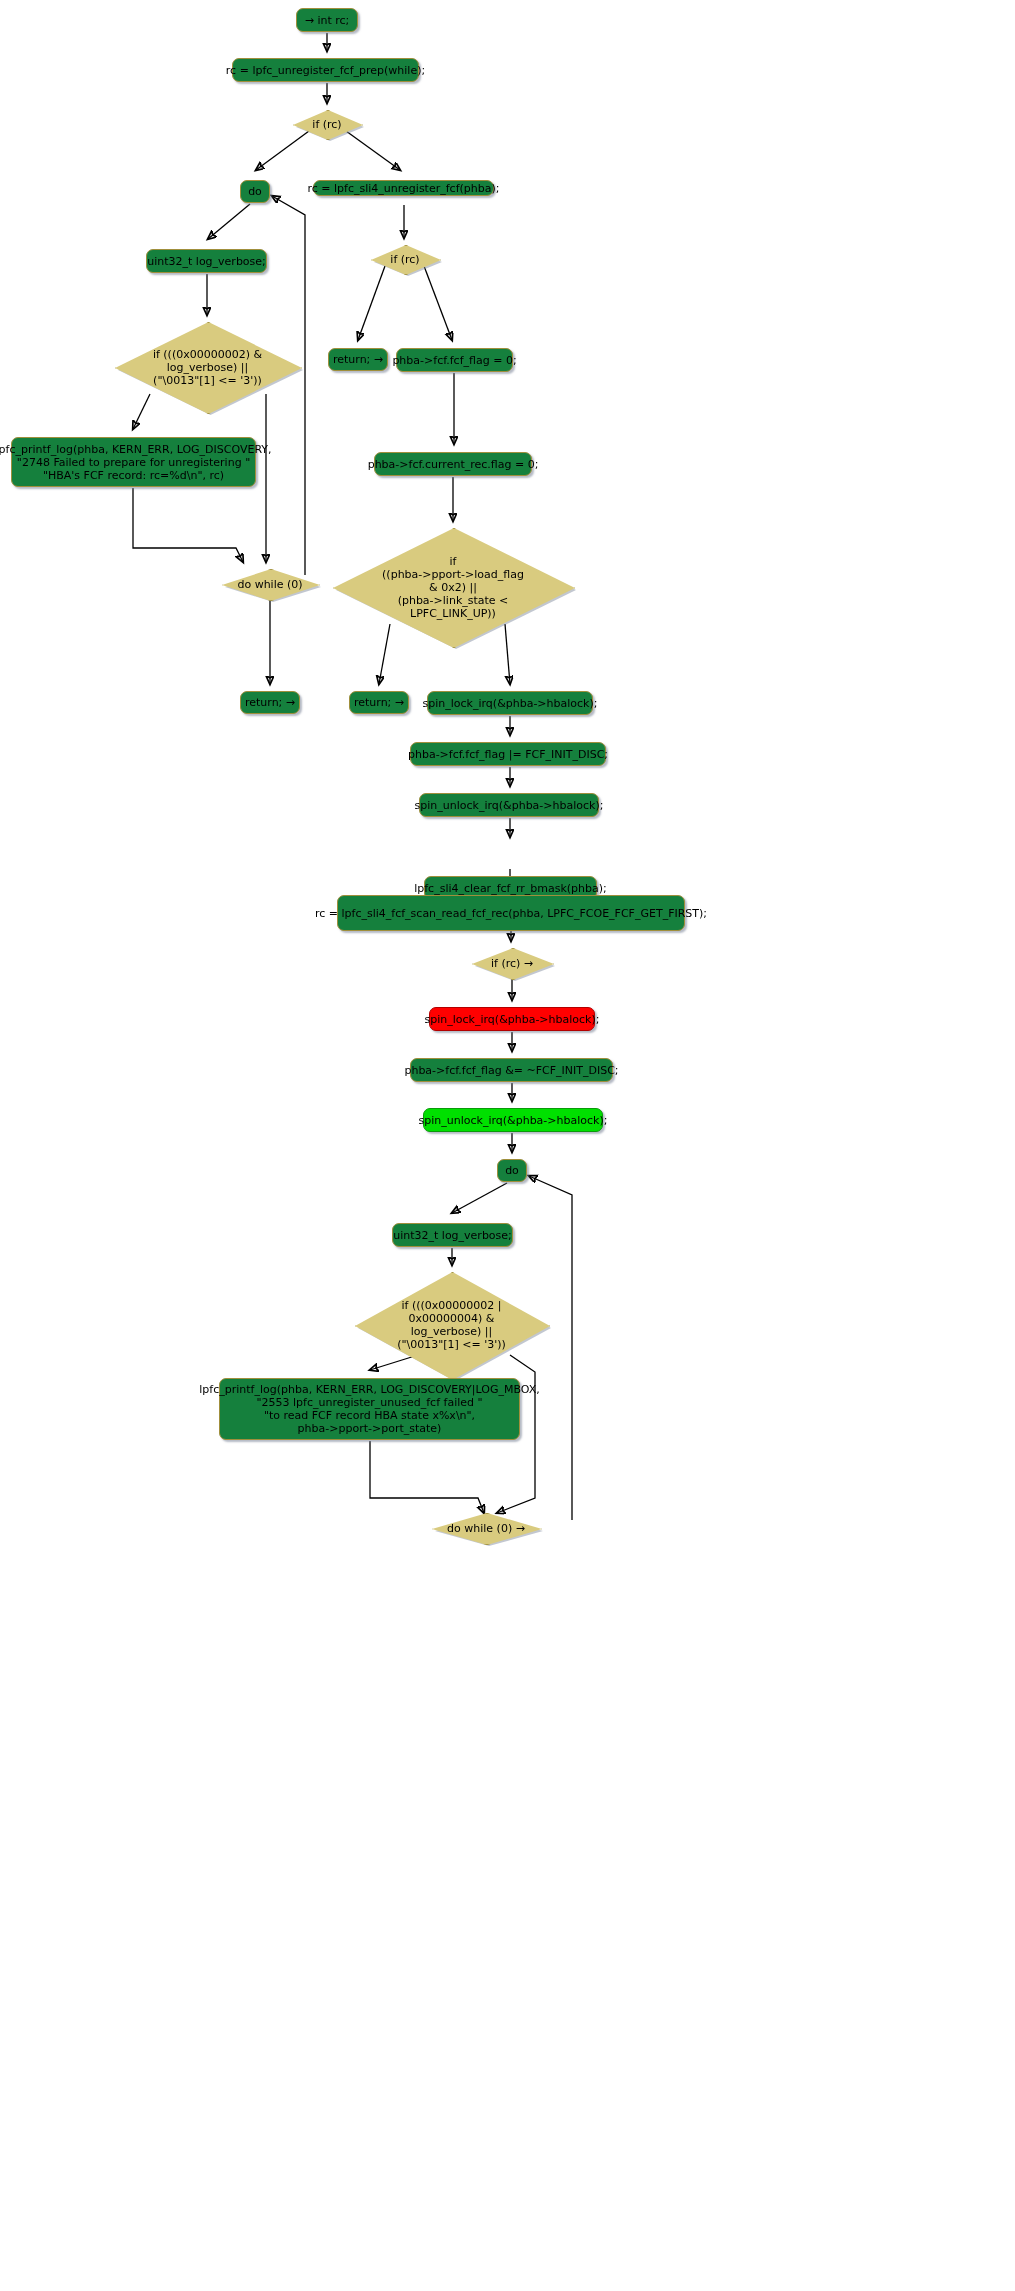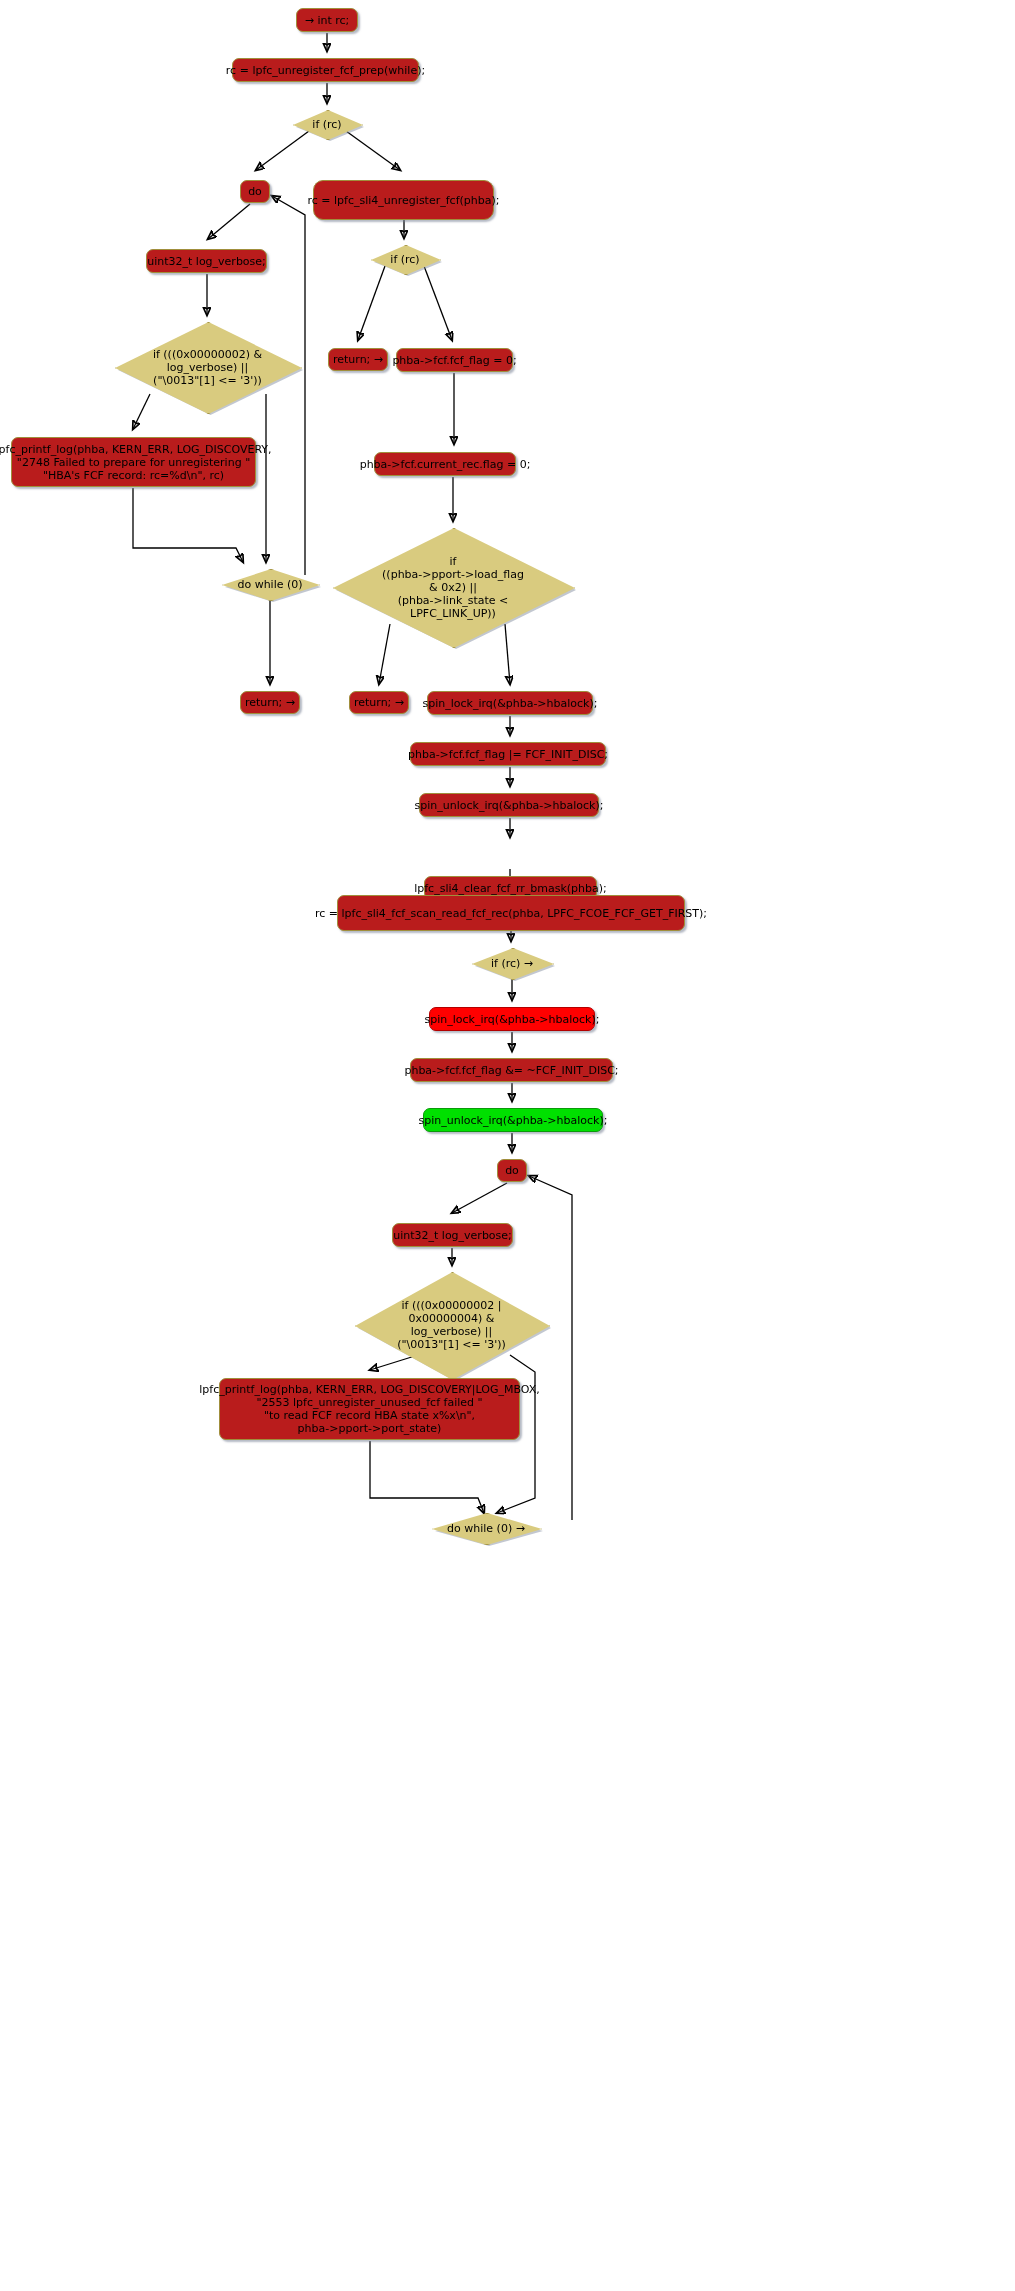--- a/index.html
+++ b/index.html
@@ -22,21 +22,21 @@
     align-items:center;
     justify-content:center;
     text-align:center;
     color:#000000;
     font-size:11px;
     line-height:13px;
     white-space:pre;
     letter-spacing:0px;
   }
   .stmt{
-    background:#b91c1c;
+    background:#15803d;
     border:1px solid #a08f3c;
     border-radius:7px;
     box-shadow:2px 2px 2px rgba(120,130,150,.55);
     padding:3px 7px;
   }
   .stmt.red{
     background:#ff0000;
     border:1px solid #b30000;
   }
   .stmt.green{
@@ -159,34 +159,34 @@
     <path d="M370,1441 L370,1498 L478,1498 L484,1513" marker-end="url(#ah)"></path>
 
     <path d="M572,1520 L572,1195 L529,1176" marker-end="url(#ah)"></path>
   </svg>
 
   <div id="nodes-layer">
       <div class="node stmt" style="left: 296px; top: 8px; width: 62px; height: 24px;"><span>→ int rc;</span></div>
       <div class="node stmt" style="left: 232px; top: 58px; width: 187px; height: 24px;"><span>rc = lpfc_unregister_fcf_prep(while);</span></div>
       <div class="node diamond" style="left: 293px; top: 110px; width: 68px; height: 28px;"><div class="dshadow"></div><div class="dshape"></div><span class="dlabel">if (rc)</span></div>
       <div class="node stmt" style="left: 240px; top: 180px; width: 30px; height: 23px;"><span>do</span></div>
-      <div class="node stmt" style="left: 313px; top: 180px; width: 181px; height: 40px; border-radius: 10px;"><span>rc = lpfc_sli4_unregister_fcf(phba);</span></div>
+      <div class="node stmt" style="left: 313px; top: 180px; width: 181px; height: 16px;"><span>rc = lpfc_sli4_unregister_fcf(phba);</span></div>
       <div class="node stmt" style="left: 146px; top: 249px; width: 121px; height: 24px;"><span>uint32_t log_verbose;</span></div>
       <div class="node diamond" style="left: 115px; top: 322px; width: 185px; height: 90px;"><div class="dshadow"></div><div class="dshape"></div><span class="dlabel">if (((0x00000002) &amp;
 log_verbose) ||
 ("\0013"[1] &lt;= '3'))</span></div>
       <div class="node stmt" style="left: 11px; top: 437px; width: 245px; height: 50px;"><span>lpfc_printf_log(phba, KERN_ERR, LOG_DISCOVERY,
 "2748 Failed to prepare for unregistering "
 "HBA's FCF record: rc=%d\n", rc)</span></div>
       <div class="node diamond" style="left: 222px; top: 569px; width: 96px; height: 30px;"><div class="dshadow"></div><div class="dshape"></div><span class="dlabel">do while (0)</span></div>
       <div class="node stmt" style="left: 240px; top: 691px; width: 60px; height: 23px;"><span>return; →</span></div>
       <div class="node diamond" style="left: 371px; top: 245px; width: 68px; height: 28px;"><div class="dshadow"></div><div class="dshape"></div><span class="dlabel">if (rc)</span></div>
       <div class="node stmt" style="left: 328px; top: 348px; width: 60px; height: 23px;"><span>return; →</span></div>
       <div class="node stmt" style="left: 396px; top: 348px; width: 117px; height: 24px;"><span>phba-&gt;fcf.fcf_flag = 0;</span></div>
-      <div class="node stmt" style="left: 374px; top: 452px; width: 142px; height: 24px;"><span>phba-&gt;fcf.current_rec.flag = 0;</span></div>
+      <div class="node stmt" style="left: 374px; top: 452px; width: 158px; height: 24px;"><span>phba-&gt;fcf.current_rec.flag = 0;</span></div>
       <div class="node diamond" style="left: 333px; top: 528px; width: 240px; height: 118px;"><div class="dshadow"></div><div class="dshape"></div><span class="dlabel">if
 ((phba-&gt;pport-&gt;load_flag
 &amp; 0x2) ||
 (phba-&gt;link_state &lt;
 LPFC_LINK_UP))</span></div>
       <div class="node stmt" style="left: 349px; top: 691px; width: 60px; height: 23px;"><span>return; →</span></div>
       <div class="node stmt" style="left: 427px; top: 691px; width: 166px; height: 24px;"><span>spin_lock_irq(&amp;phba-&gt;hbalock);</span></div>
       <div class="node stmt" style="left: 410px; top: 742px; width: 196px; height: 24px;"><span>phba-&gt;fcf.fcf_flag |= FCF_INIT_DISC;</span></div>
       <div class="node stmt" style="left: 419px; top: 793px; width: 180px; height: 24px;"><span>spin_unlock_irq(&amp;phba-&gt;hbalock);</span></div>
       <div class="node stmt" style="left: 424px; top: 876px; width: 173px; height: 24px;"><span>lpfc_sli4_clear_fcf_rr_bmask(phba);</span></div>

